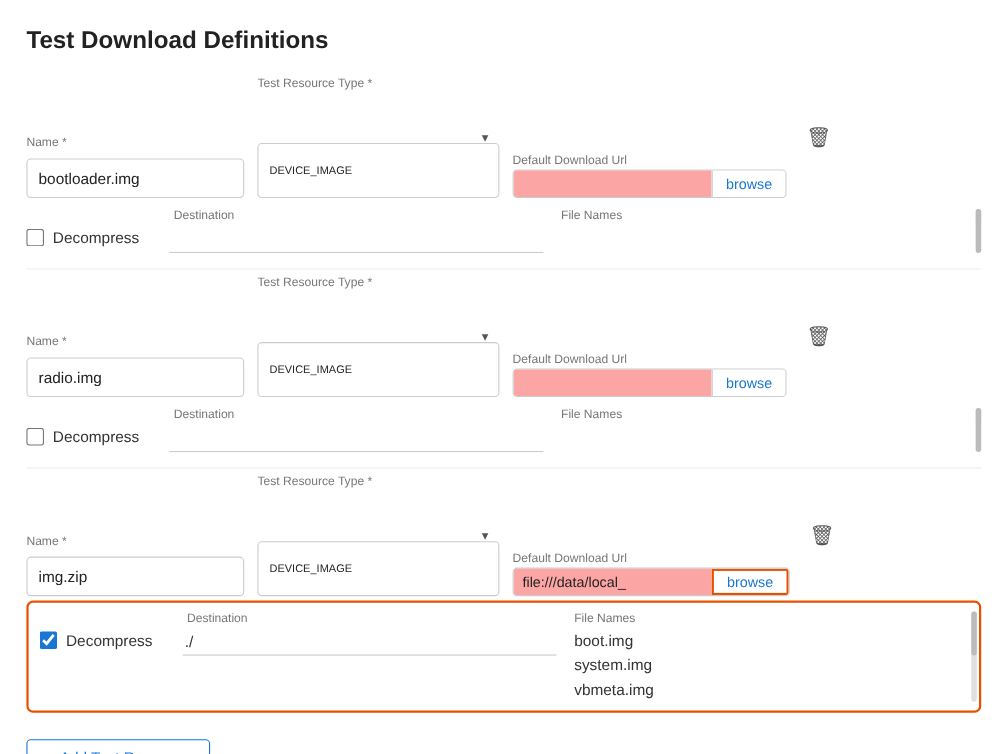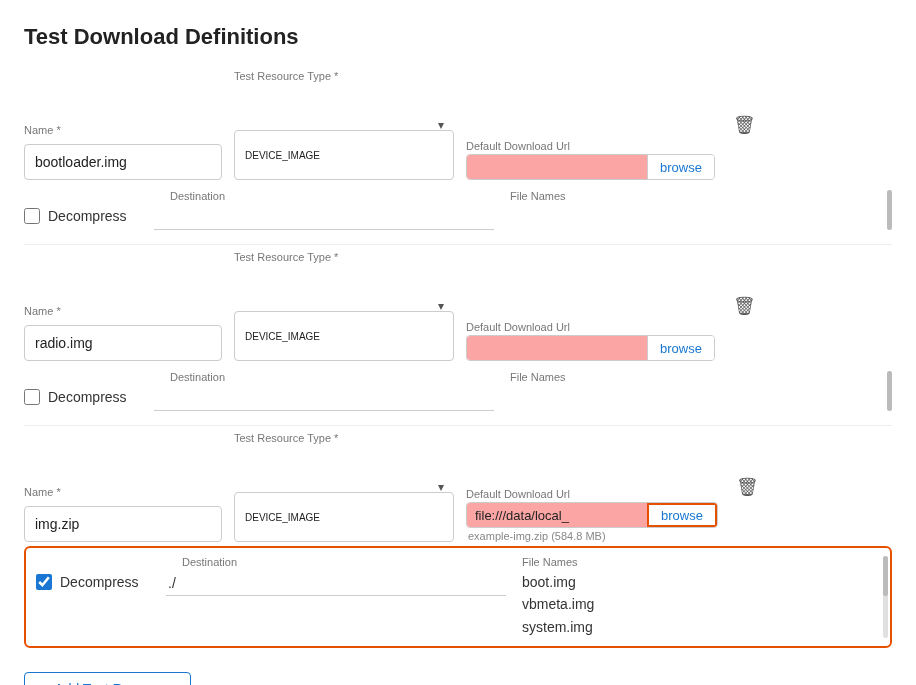--- a/index.html
+++ b/index.html
@@ -153,21 +153,21 @@
     .decompress-destination {
       display: flex;
       flex-direction: column;
       gap: 3px;
       flex: 1;
       max-width: 340px;
     }
     .dest-label {
       font-size: 11px;
       color: #777;
-      margin-left: 16px;
+      margin-left: 4px;
     }
     .dest-input {
       border: none;
       border-bottom: 1px solid #ccc;
       padding: 4px 2px;
       font-size: 14px;
       color: #333;
       outline: none;
       background: transparent;
       width: 100%;
@@ -334,39 +334,38 @@
           <option selected="">DEVICE_IMAGE</option><option>PACKAGE</option><option>TOOL</option>
         </select>
         <span class="select-arrow">▾</span>
       </div>
       <div class="download-field-group">
         <span class="field-label">Default Download Url</span>
         <div class="download-inner">
           <input class="download-input" type="text" value="file:///data/local_" style="width: 180px;">
           <button class="browse-btn browse-btn-outlined">browse</button>
         </div>
-        <span class="download-hint">example-img.zip (584.8 MB)</span>
       </div>
       <button class="delete-btn">🗑</button>
     </div>
     <div class="decompress-row highlighted">
       <div class="decompress-check-wrap">
         <input type="checkbox" class="decompress-checkbox" checked="" style="">
         <span class="decompress-label">Decompress</span>
       </div>
       <div class="decompress-destination">
         <span class="dest-label">Destination</span>
         <input class="dest-input" type="text" value="./" style="">
       </div>
       <div class="file-names-wrap" style="margin-left:16px;">
         <span class="file-names-label">File Names</span>
         <div class="file-names-list">
           <div>boot.img</div>
+            <div>system.img</div>
             <div>vbmeta.img</div>
-            <div>system.img</div>
         </div>
         <div class="file-names-scrollbar">
           <div class="file-names-thumb"></div>
         </div>
       </div>
     </div>
   </div>
   </div>
 
 <button class="add-btn">+ Add Test Resource</button>

